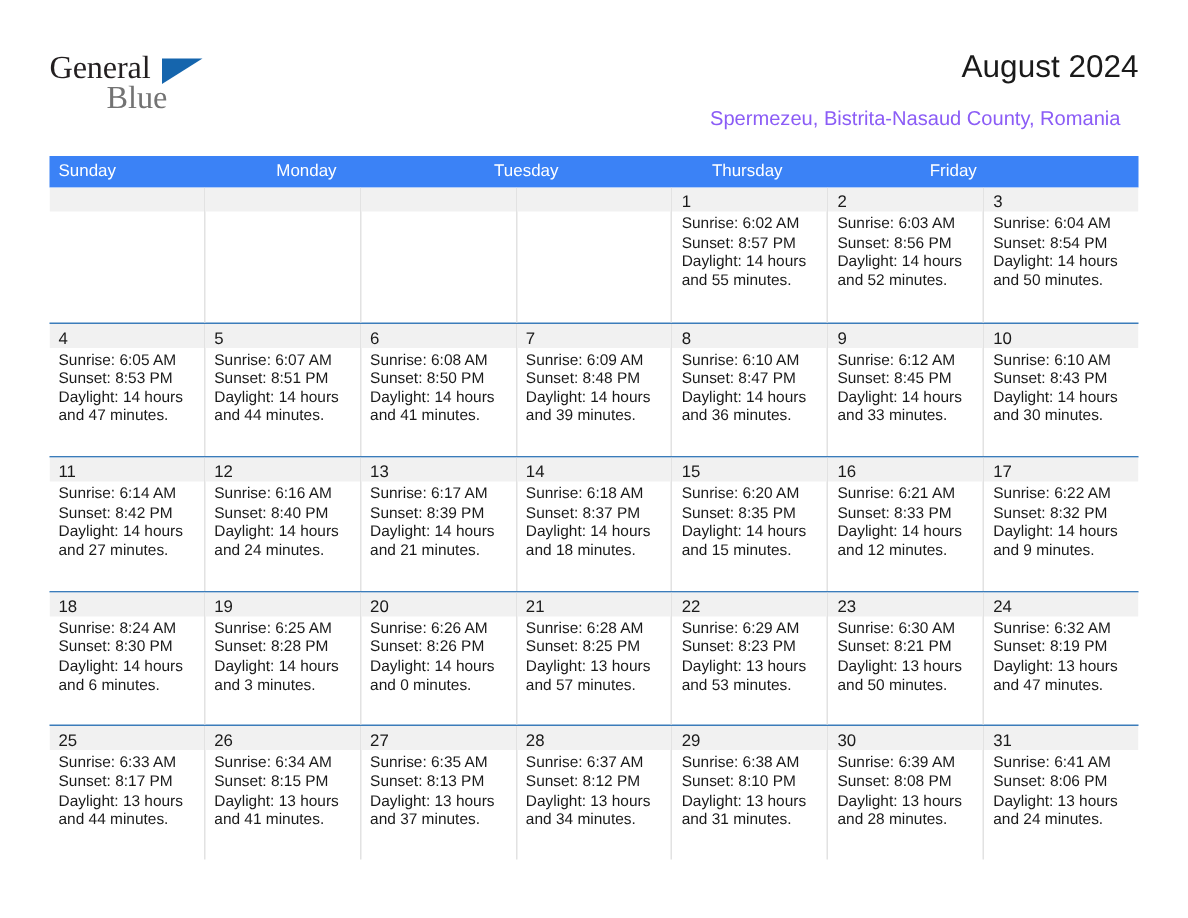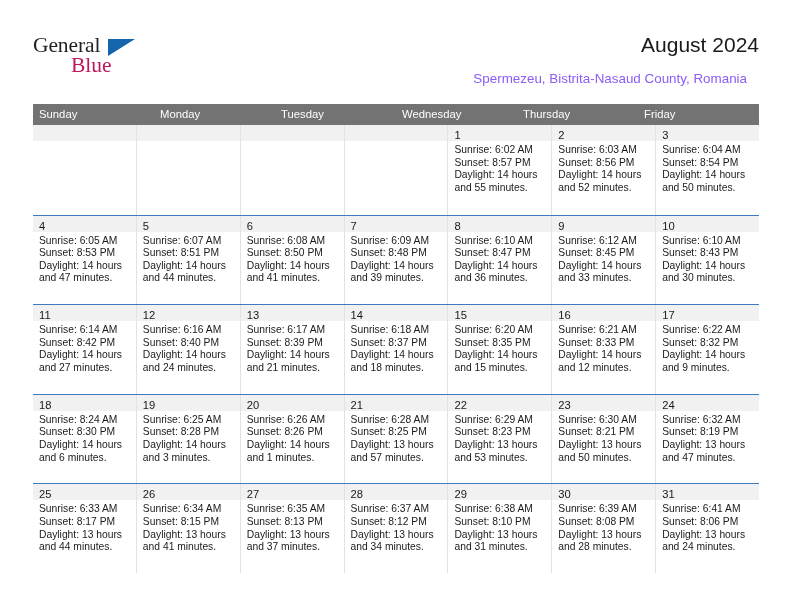--- a/index.html
+++ b/index.html
@@ -53,21 +53,21 @@
     width: 0;
     height: 0;
     border-left: 27px solid #1565ad;
     border-bottom: 17px solid transparent;
   }
   .logo-blue {
     position: absolute;
     left: 38px;
     top: 20px;
     font-size: 21.5px;
-    color: #be185d;
+    color: #737373;
     line-height: 24px;
   }
   .title {
     position: absolute;
     right: 0;
     top: 0;
     font-size: 21px;
     font-weight: normal;
     color: #1a1a1a;
     line-height: 34px;
@@ -85,21 +85,21 @@
 
   
   .calendar {
     position: absolute;
     left: 33px;
     top: 104px;
     width: 726px;
   }
   .weekdays {
     display: flex;
-    background: #737373;
+    background: #3b82f6;
     height: 21px;
   }
   .weekday {
     flex: 1 1 0;
     color: #ffffff;
     font-size: 11.3px;
     line-height: 21px;
     padding-left: 6px;
     box-sizing: border-box;
     white-space: nowrap;
@@ -161,21 +161,20 @@
     </div>
     <div class="title">August 2024</div>
     <div class="subtitle">Spermezeu, Bistrita-Nasaud County, Romania</div>
   </div>
 
   <div class="calendar">
     <div class="weekdays" id="weekday-row">
         <div class="weekday">Sunday</div>
         <div class="weekday">Monday</div>
         <div class="weekday">Tuesday</div>
-        <div class="weekday">Wednesday</div>
         <div class="weekday">Thursday</div>
         <div class="weekday">Friday</div>
       </div>
     <div id="weeks-container">
         <div class="week">
           <div class="cell empty">
             <div class="daynum-band"><span class="daynum"></span></div>
             <div class="details"></div>
           </div>
           <div class="cell empty">
@@ -366,21 +365,21 @@
               <div>Daylight: 14 hours</div>
               <div>and 3 minutes.</div>
             </div>
           </div>
           <div class="cell">
             <div class="daynum-band"><span class="daynum">20</span></div>
             <div class="details">
               <div>Sunrise: 6:26 AM</div>
               <div>Sunset: 8:26 PM</div>
               <div>Daylight: 14 hours</div>
-              <div>and 1 minutes.</div>
+              <div>and 0 minutes.</div>
             </div>
           </div>
           <div class="cell">
             <div class="daynum-band"><span class="daynum">21</span></div>
             <div class="details">
               <div>Sunrise: 6:28 AM</div>
               <div>Sunset: 8:25 PM</div>
               <div>Daylight: 13 hours</div>
               <div>and 57 minutes.</div>
             </div>

